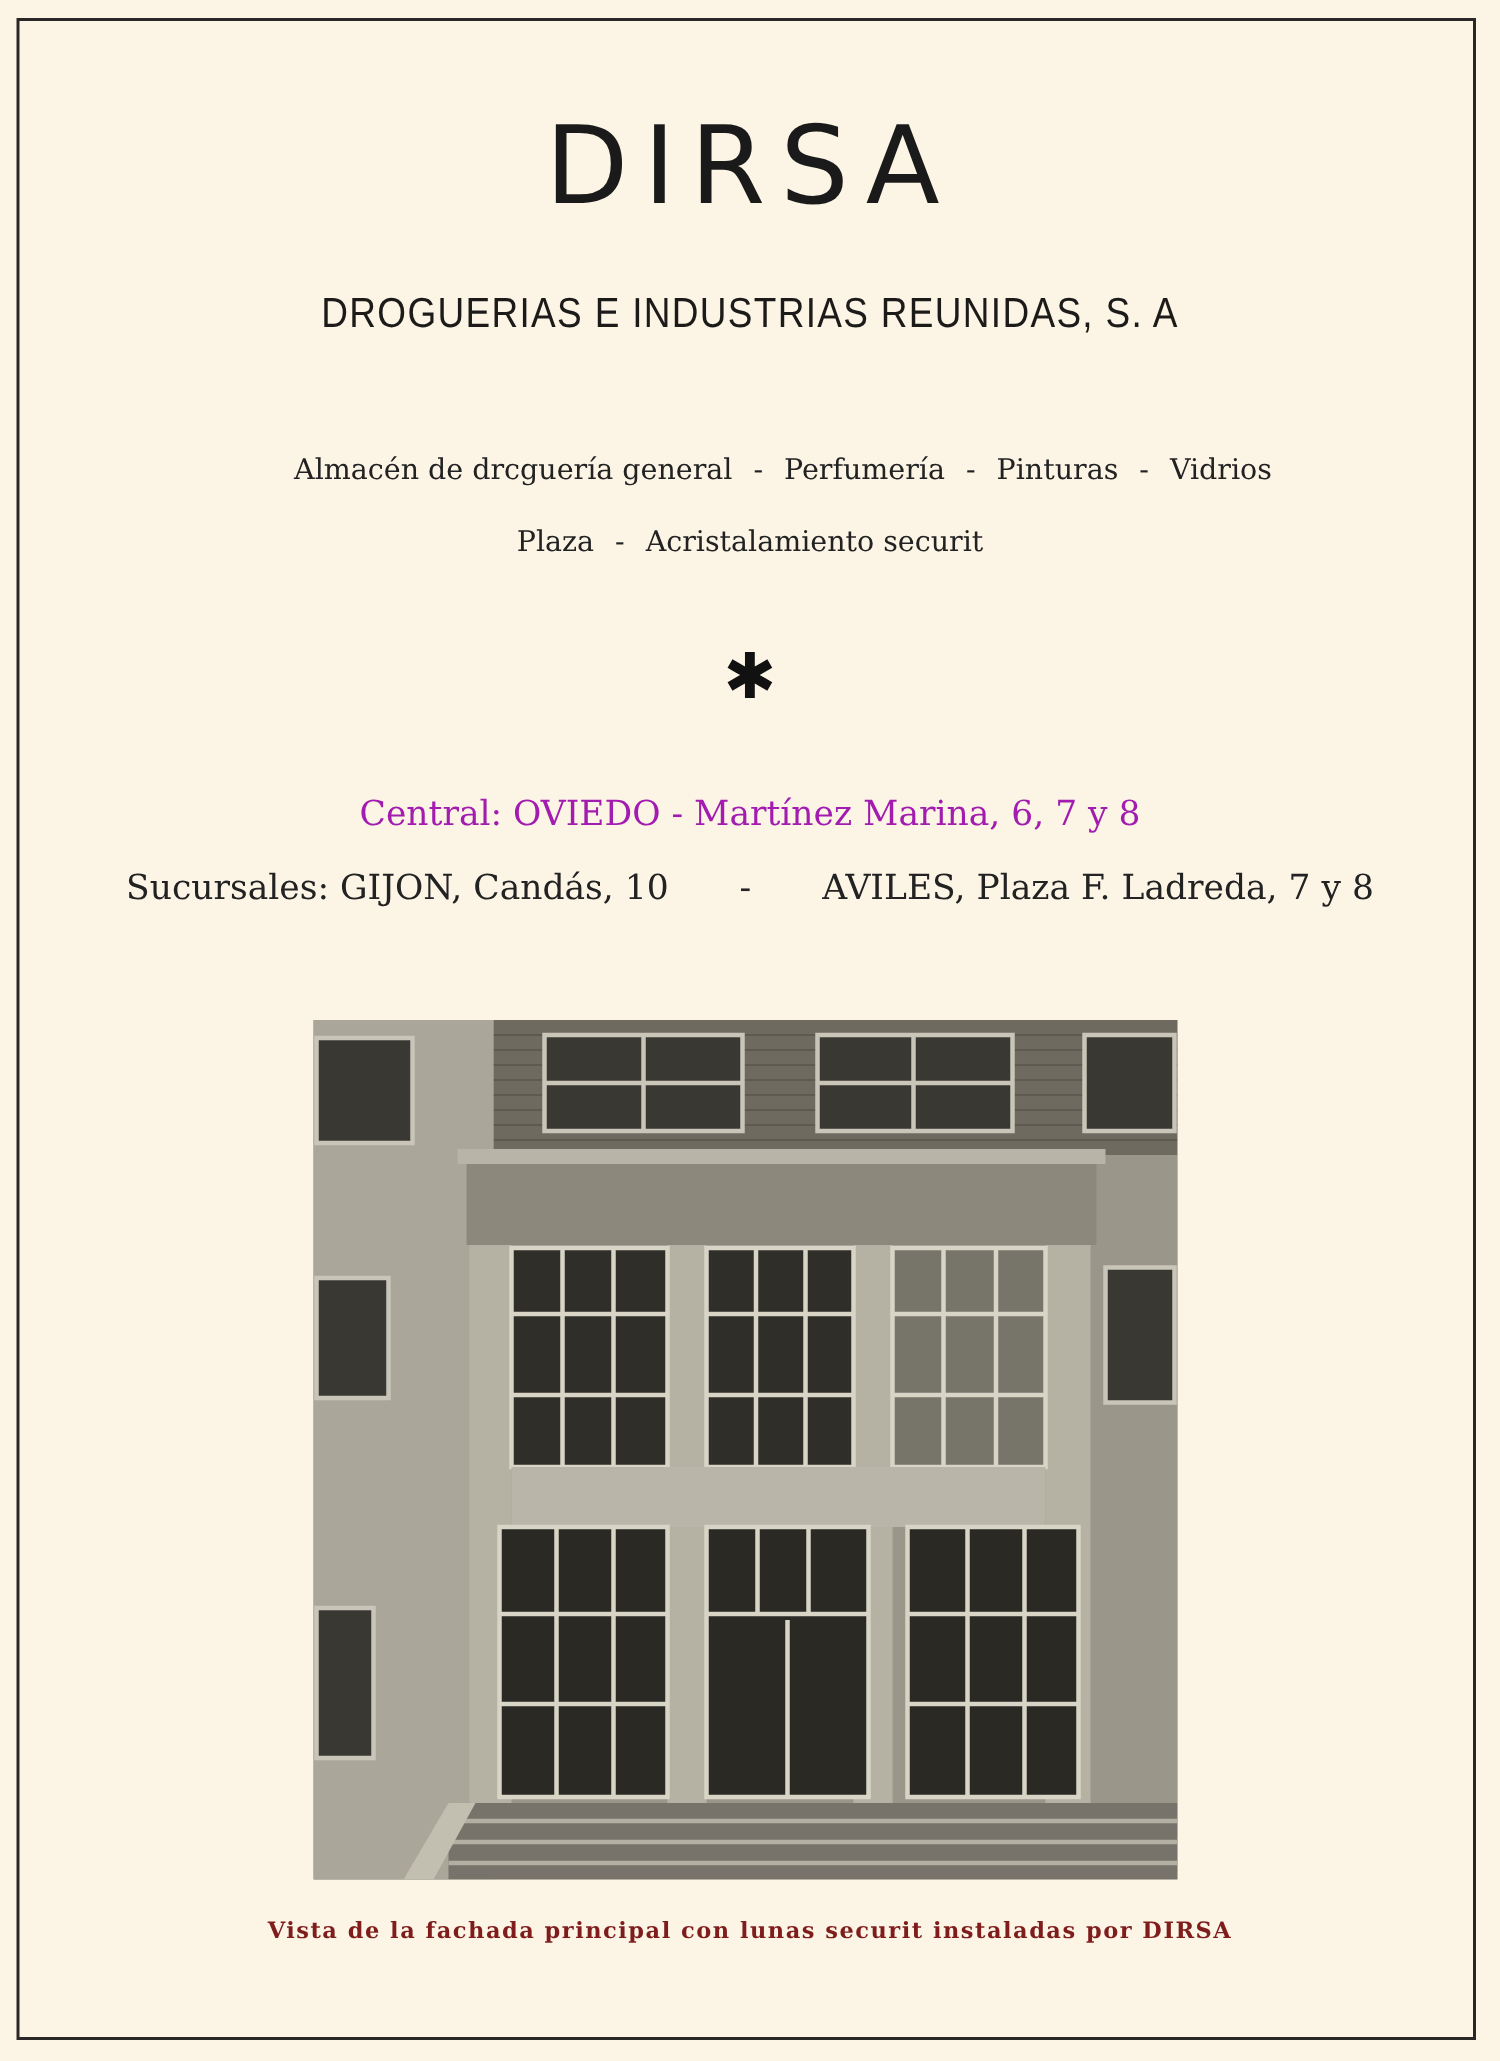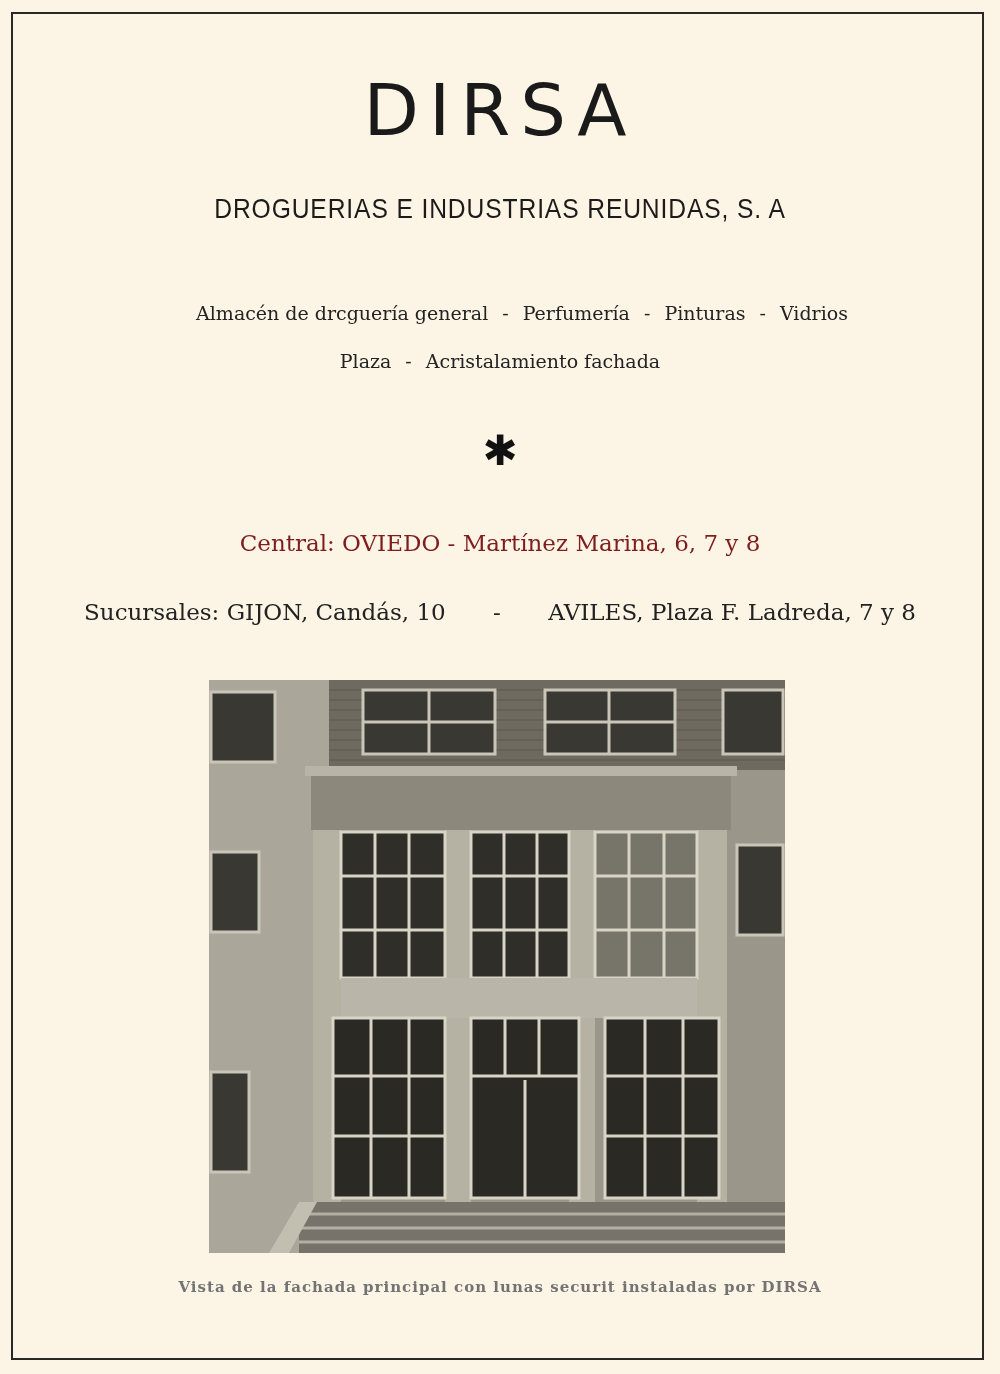--- a/index.html
+++ b/index.html
@@ -22,47 +22,47 @@
   .subtitle {
     top:193px; font-family:"Liberation Sans", sans-serif; font-size:28px;
     transform:scaleX(0.88); letter-spacing:1px; color:#1c1b19;
   }
   .services1 { top:302px; font-family:"DejaVu Serif", serif; font-size:19px; color:#222;margin-left:22px; }
   .services2 { top:350px; font-family:"DejaVu Serif", serif; font-size:19px; color:#222; }
   .sep { display:inline-block; margin:0 14px; }
   .asterisk {
     top:426px; font-family:"DejaVu Sans", sans-serif; font-size:42px; font-weight:bold; color:#111;
   }
-  .central { top:530px; font-family:"DejaVu Serif", serif; font-size:23px; color:#7f1d1d; }
-  .branches { top:579px; font-family:"DejaVu Serif", serif; font-size:23px; color:#222;margin-top:20px; }
+  .central { top:530px; font-family:"DejaVu Serif", serif; font-size:23px; color:#a21caf; }
+  .branches { top:579px; font-family:"DejaVu Serif", serif; font-size:23px; color:#222; }
   .branches .gap { display:inline-block; width:40px; }
   .photo {
     position:absolute; left:209px; top:680px; width:576px; height:573px;
     background:#8a8679; overflow:hidden;
   }
   .caption {
     top:1278px; font-family:"DejaVu Serif", serif; font-weight:bold; font-size:15px;
-    letter-spacing:1px; color:#737373;
+    letter-spacing:1px; color:#7f1d1d;
   }
 </style>
 </head>
 <body>
 
 <div class="frame"></div>
 
 <div class="center brand"><span>DIRSA</span></div>
 
 <div class="center subtitle">DROGUERIAS E INDUSTRIAS REUNIDAS, S. A</div>
 
 <div class="center services1">
   <span>Almacén de drcguería general</span><span class="sep">-</span><span>Perfumería</span><span class="sep">-</span><span>Pinturas</span><span class="sep">-</span><span>Vidrios</span>
 </div>
 
 <div class="center services2">
-  <span>Plaza</span><span class="sep">-</span><span>Acristalamiento fachada</span>
+  <span>Plaza</span><span class="sep">-</span><span>Acristalamiento securit</span>
 </div>
 
 <div class="center asterisk">✱</div>
 
 <div class="center central">
   <span>Central:</span>
   <span>OVIEDO</span>
   <span>-</span>
   <span>Martínez Marina, 6, 7 y 8</span>
 </div>

